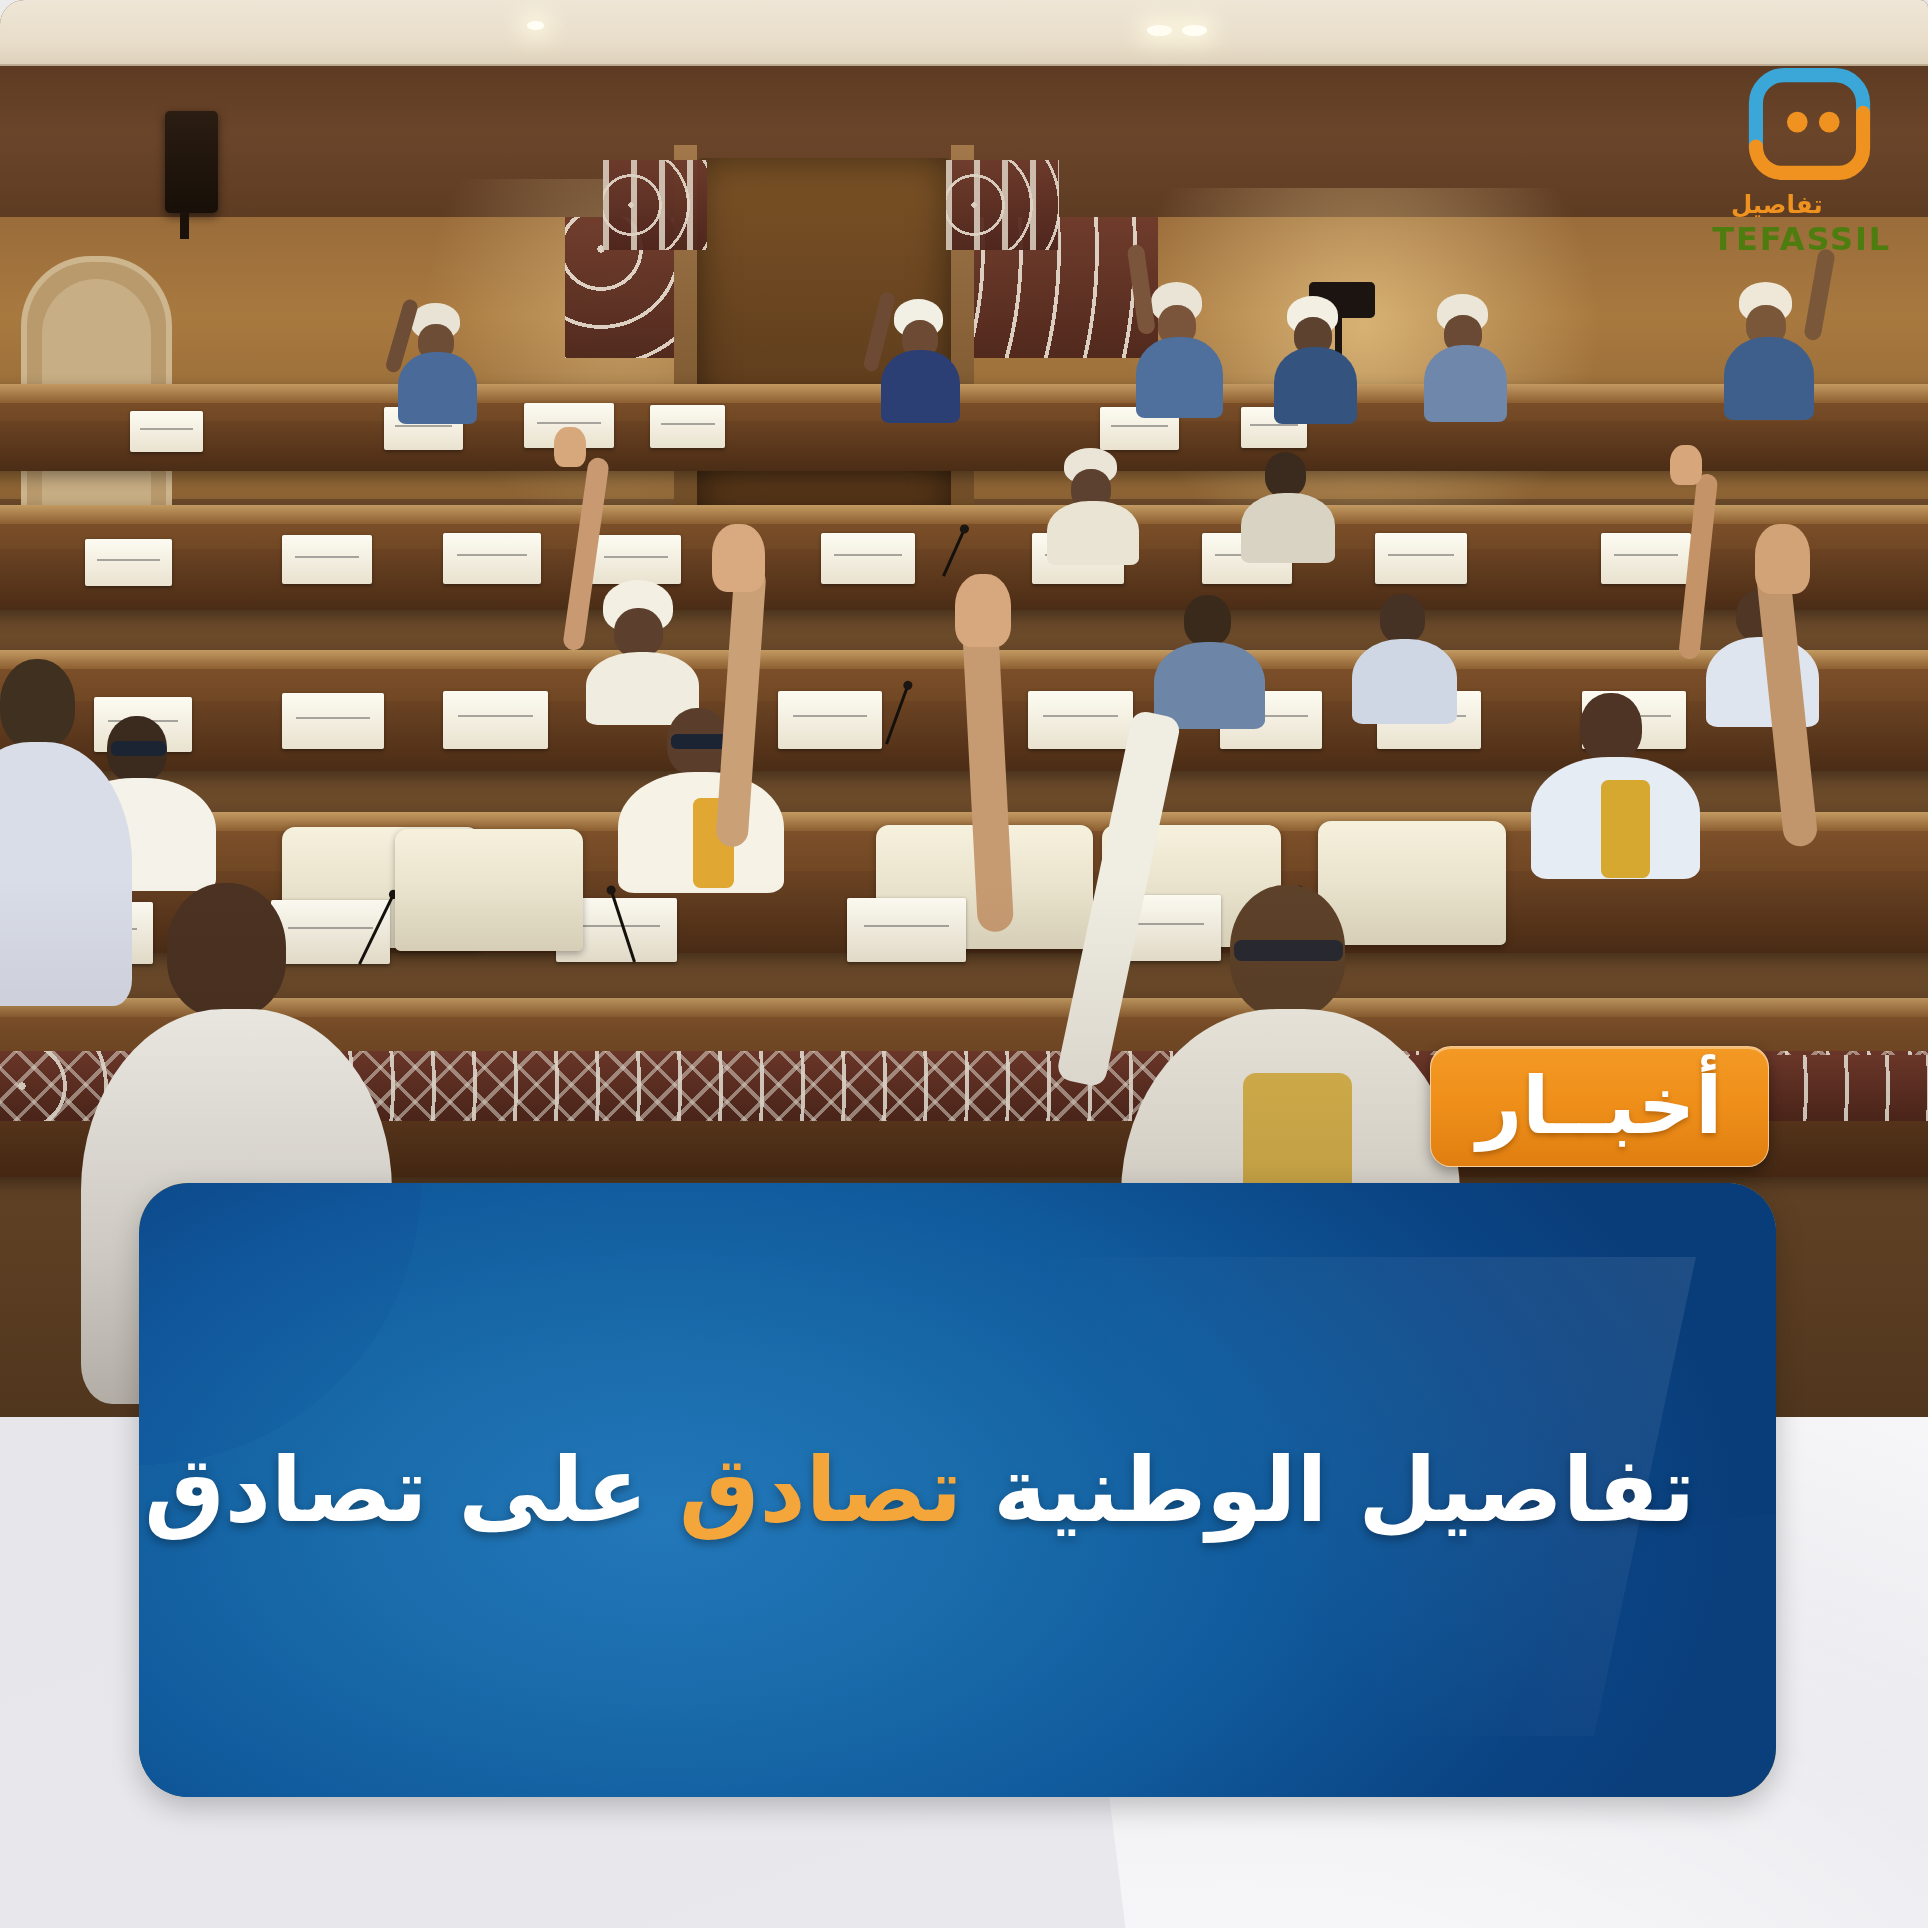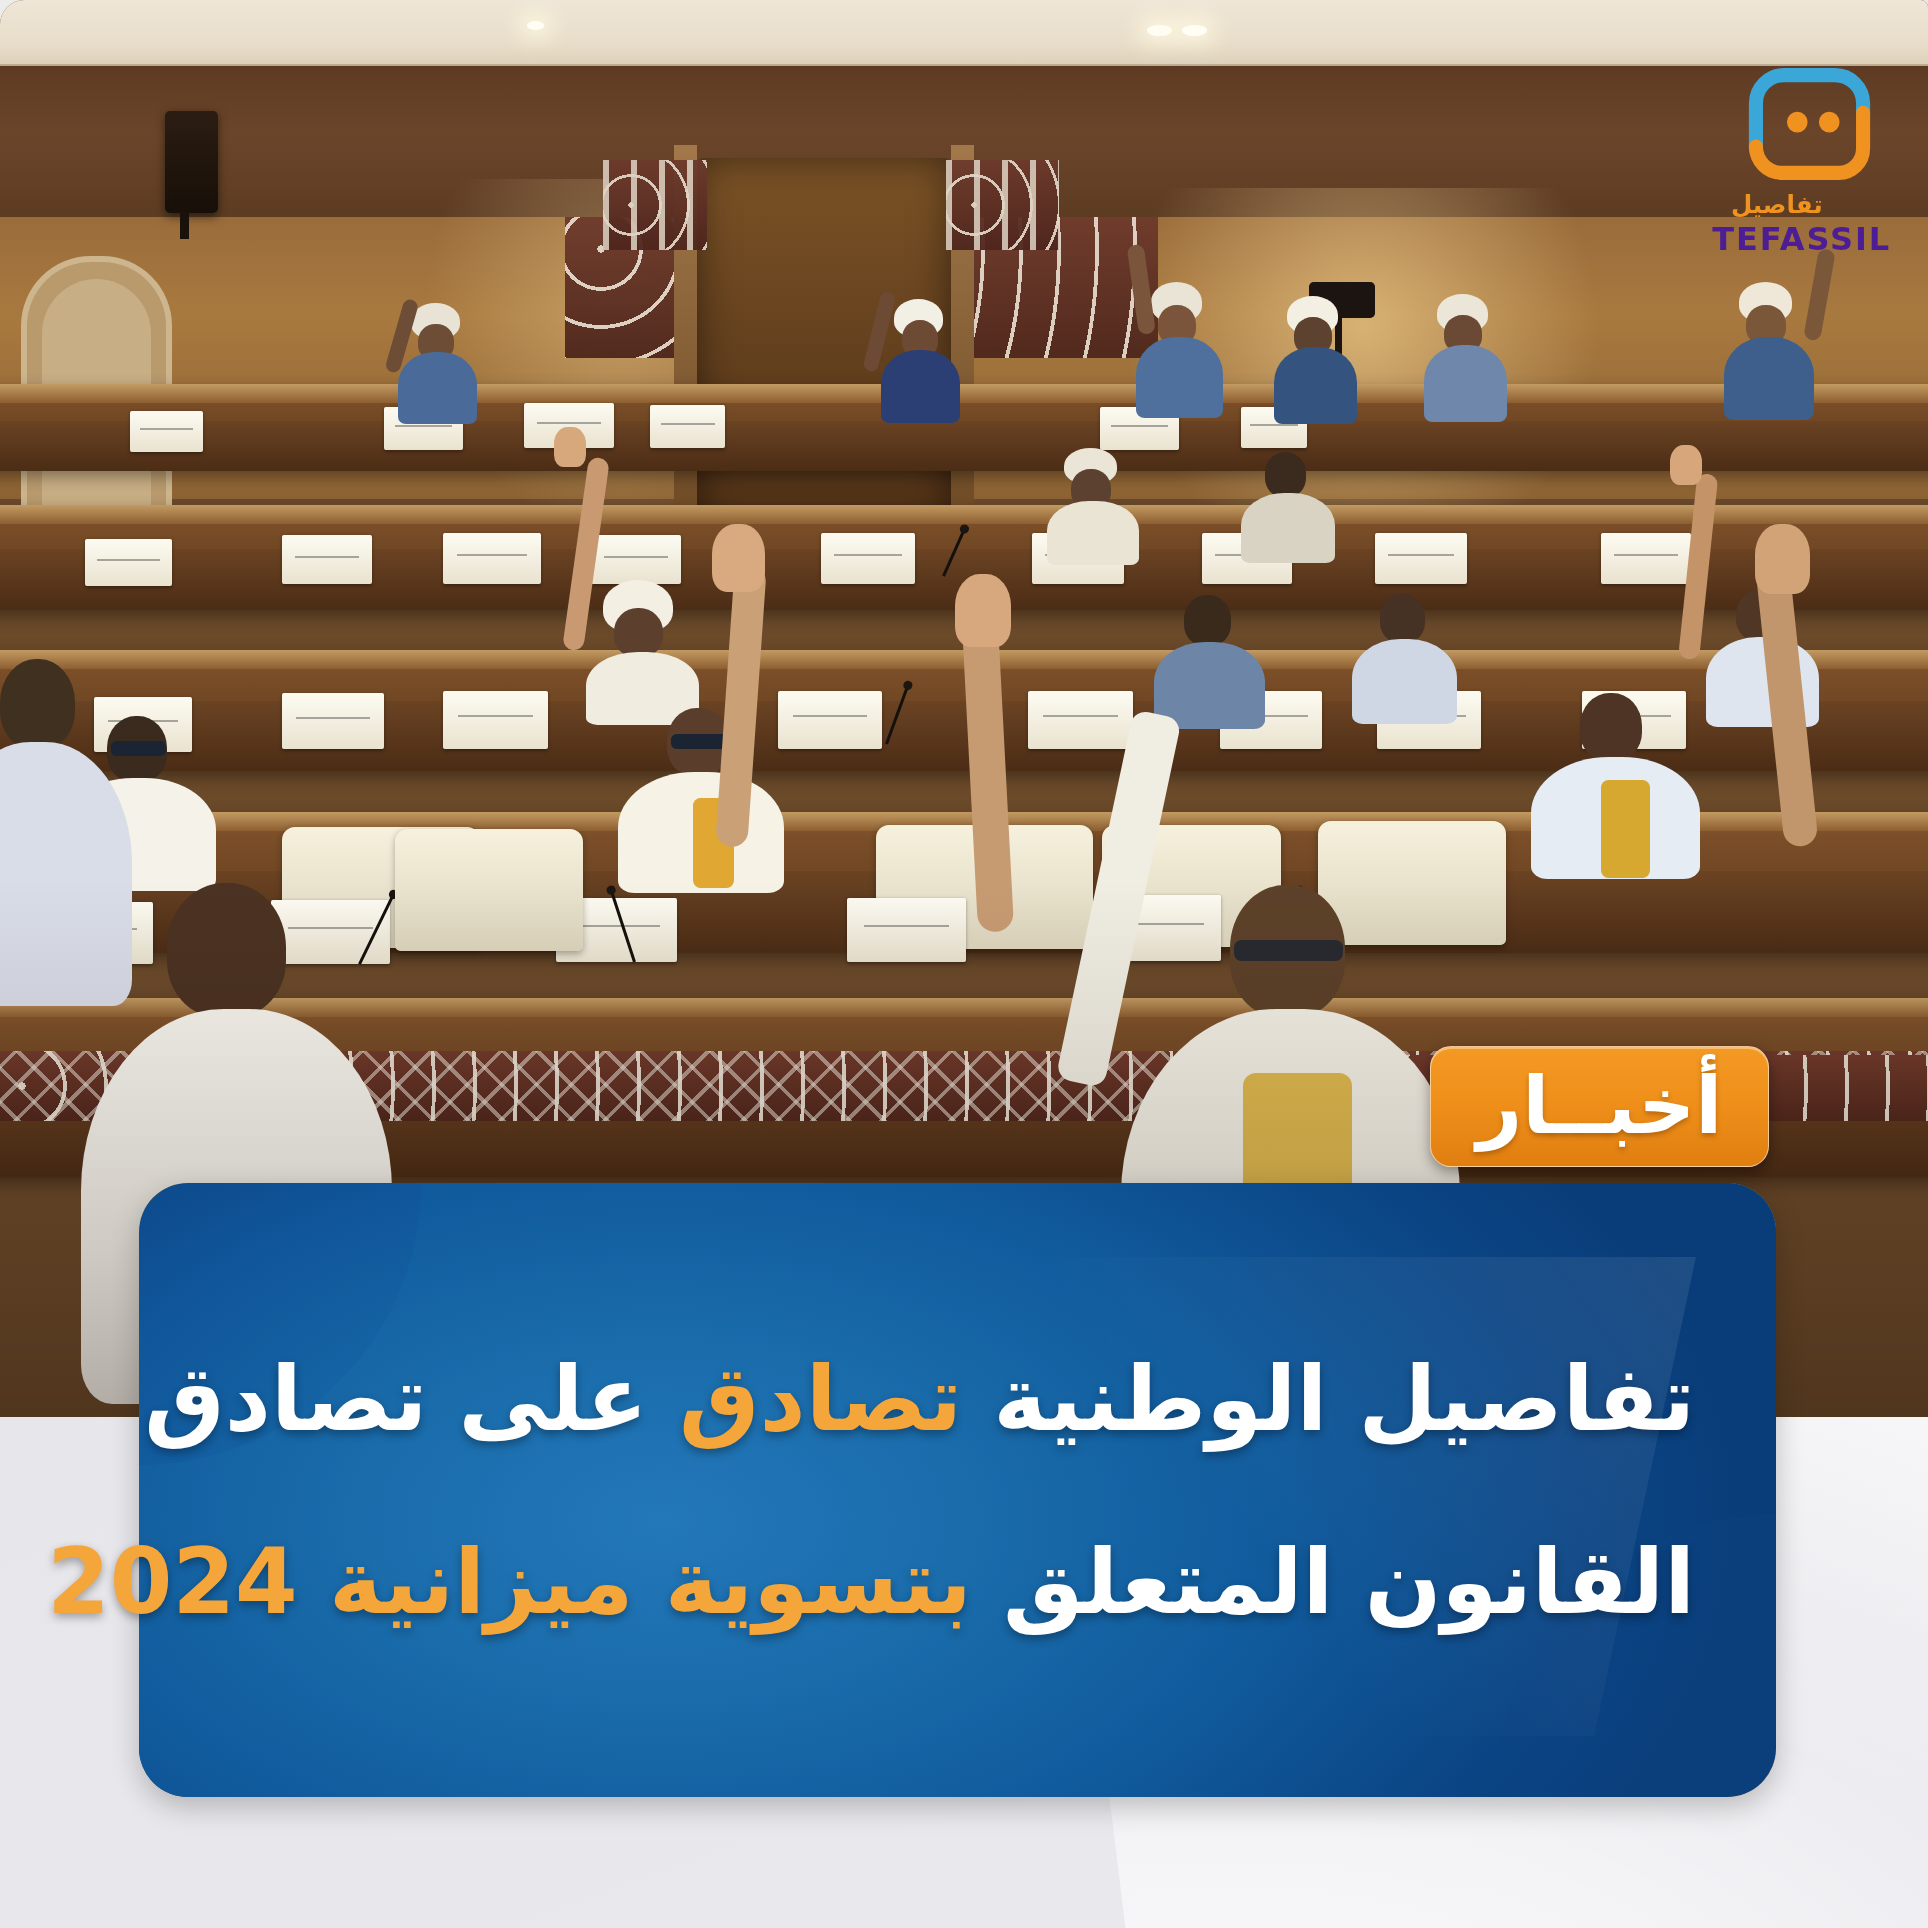--- a/index.html
+++ b/index.html
@@ -182,21 +182,21 @@
     white-space:nowrap;
   }
   .hl-line .hi{color:#f5a63a;}
 
   
   .logo{position:absolute;left:1731px;top:58px;width:160px;height:203px;}
   .logo-mark{position:absolute;left:7.5px;top:0;width:141px;height:132px;}
   .logo-name-ar{position:absolute;left:0;top:132px;width:100%;text-align:left;
     color:#f0921f;font-size:24.5px;font-weight:700;letter-spacing:0.9px;direction:rtl;}
   .logo-name-en{position:absolute;left:0;top:162px;width:100%;text-align:right;
-    color:#4c1d95;font-size:32px;font-weight:700;letter-spacing:1.9px;}
+    color:#4d7c0f;font-size:32px;font-weight:700;letter-spacing:1.9px;}
 
   
   .footer{position:absolute;left:0;bottom:0;width:100%;height:132px;}
   .site{position:absolute;left:168px;top:45px;display:flex;align-items:center;gap:17px;}
   .site .dot{width:15px;height:15px;border-radius:50%;background:#ef8f1f;}
   .site .txt{color:#2b2f36;font-size:41px;letter-spacing:1.9px;
     font-family:"DejaVu Sans","Liberation Sans",sans-serif;font-weight:400;}
   .socials{position:absolute;left:1411px;top:36px;display:flex;gap:15px;}
   .soc{width:60px;height:60px;border-radius:50%;background:#11507f;
     display:flex;align-items:center;justify-content:center;}
@@ -436,21 +436,18 @@
     <div class="hl-yellow"></div>
     <div class="hl-blue">
       <div class="blue-body"></div>
       <div class="sheen"></div>
     </div>
 
     <div class="hl-text">
       <div class="hl-line">
         <span>تفاصيل الوطنية </span><span class="hi">تصادق</span><span> على تصادق</span>
       </div>
-      <div class="hl-line">
-        <span>القانون المتعلق </span><span class="hi">بتسوية ميزانية 2024</span>
-      </div>
     </div>
   </div>
 
 
 </div>
 
 
 </body></html>

